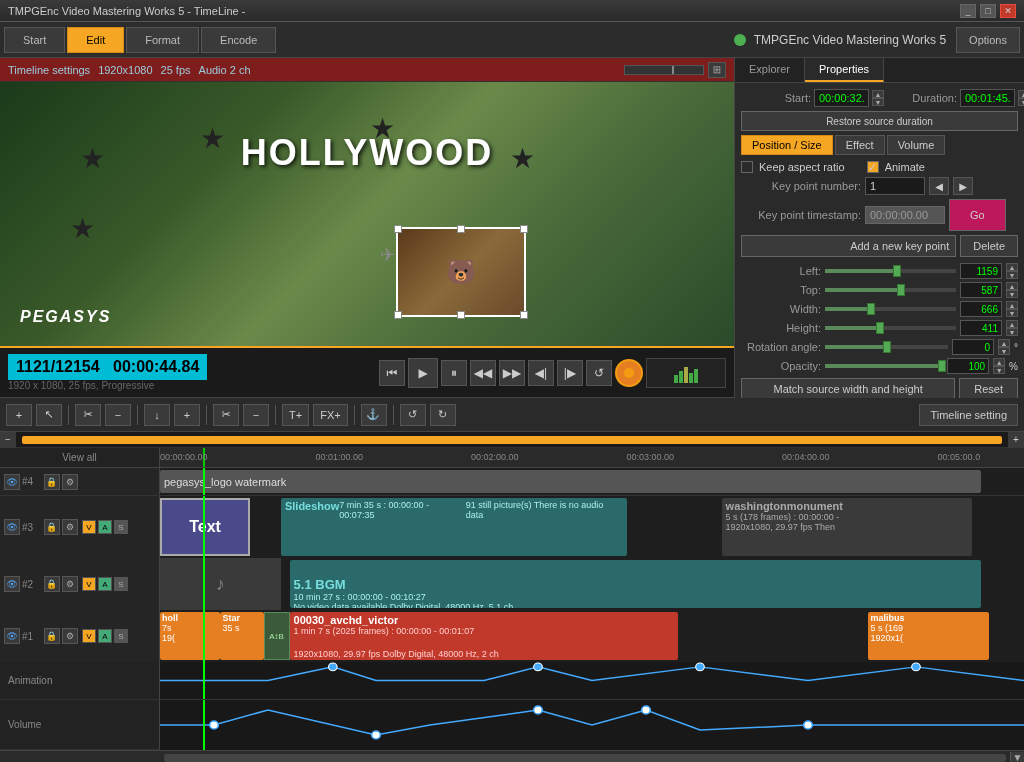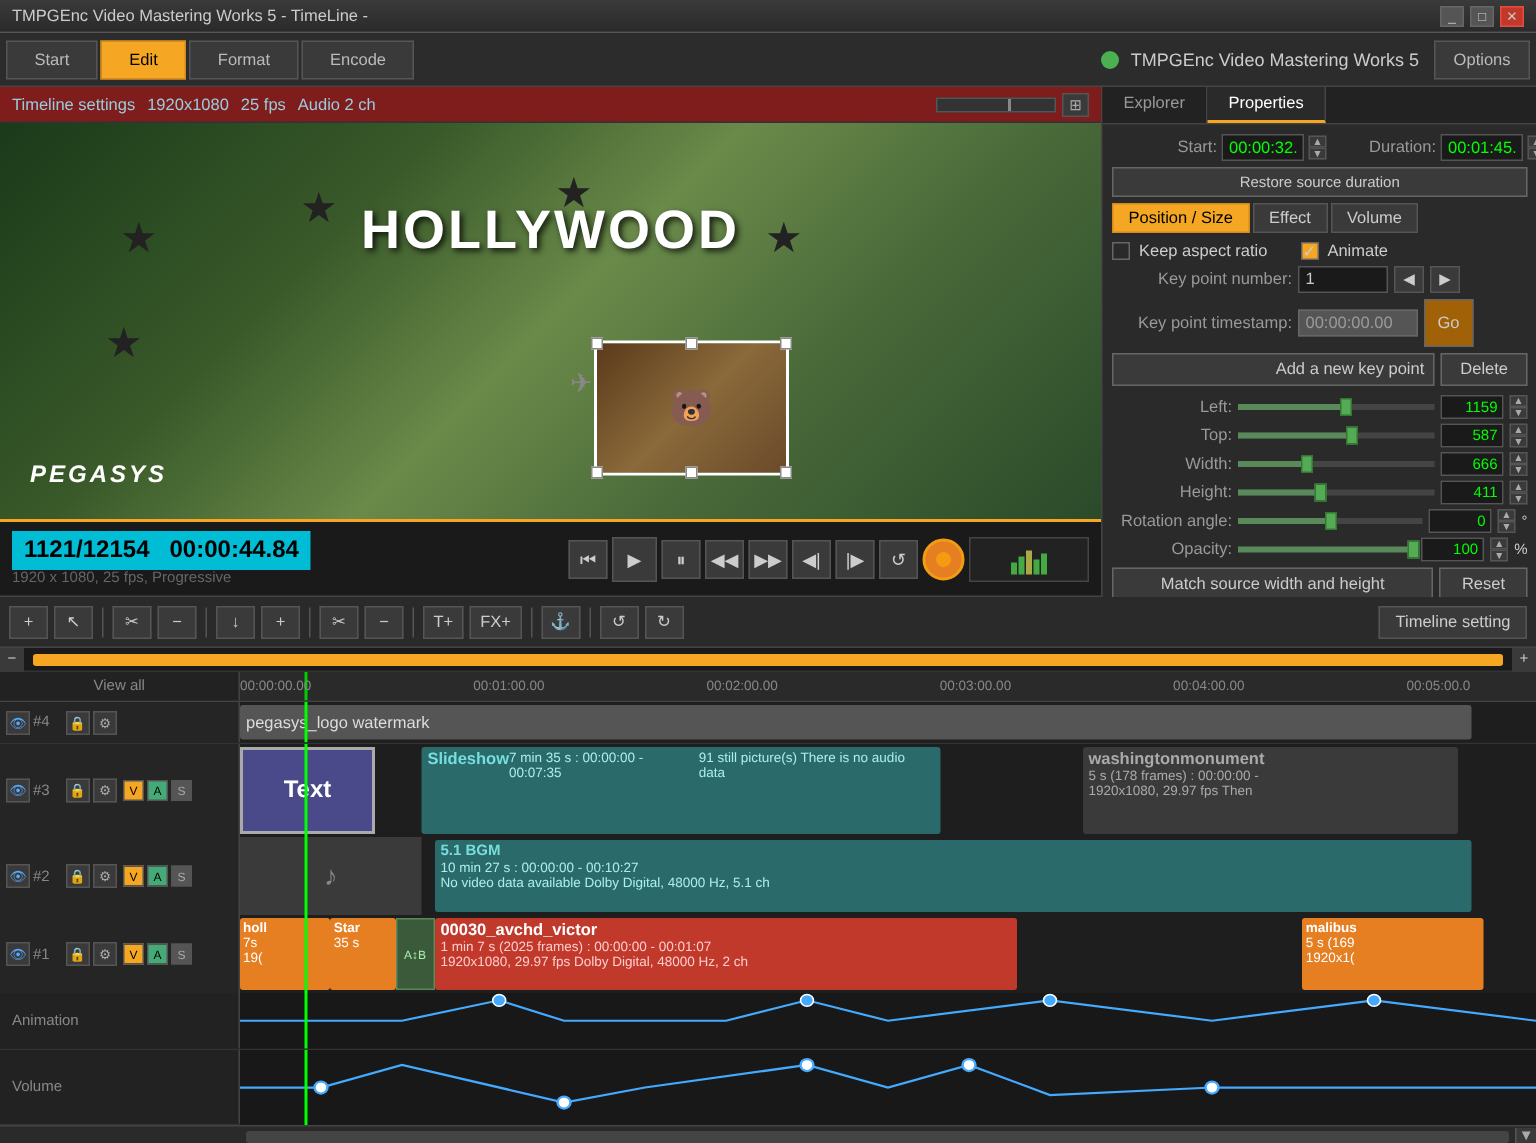--- a/index.html
+++ b/index.html
@@ -55,21 +55,21 @@
     .slider-track { flex: 1; height: 4px; background: #444; position: relative; }
     .slider-fill { height: 100%; background: #5a8a5a; }
     .slider-handle { width: 8px; height: 12px; background: #5a5; border: 1px solid #373; position: absolute; top: -4px; transform: translateX(-50%); }
     .slider-val { background: #1a1a1a; border: 1px solid #555; color: #0f0; font-size: 10px; width: 42px; padding: 1px 3px; text-align: right; height: 16px; }
     .spin-btn { display: flex; flex-direction: column; }
     .spin-up, .spin-dn { width: 12px; height: 8px; background: #3a3a3a; border: 1px solid #555; font-size: 7px; display: flex; align-items: center; justify-content: center; cursor: pointer; color: #aaa; }
     .keypoint-row { display: flex; align-items: center; gap: 4px; margin-bottom: 4px; }
     .kp-input { background: #1a1a1a; border: 1px solid #555; color: #ccc; font-size: 11px; padding: 1px 4px; width: 60px; height: 18px; }
     .kp-nav { width: 20px; height: 18px; background: #3a3a3a; border: 1px solid #555; color: #ccc; display: flex; align-items: center; justify-content: center; cursor: pointer; font-size: 10px; }
     .kp-ts-input { background: #555; border: 1px solid #666; color: #999; font-size: 11px; padding: 1px 4px; width: 80px; height: 18px; }
-    .go-btn { background: #a16207; border: 1px solid #666; color: #ccc; font-size: 11px; padding: 2px 8px; cursor: pointer; height: 32px; }
+    .go-btn { background: #be185d; border: 1px solid #666; color: #ccc; font-size: 11px; padding: 2px 20px; cursor: pointer; height: 32px; }
     .add-del-row { display: flex; gap: 4px; margin-bottom: 6px; }
     .add-kp-btn { flex: 1; background: #3a3a3a; border: 1px solid #666; color: #ccc; font-size: 11px; padding: 2px 6px; cursor: pointer; height: 22px; text-align: right; }
     .del-kp-btn { background: #3a3a3a; border: 1px solid #666; color: #ccc; font-size: 11px; padding: 2px 12px; cursor: pointer; height: 22px; }
     .match-reset-row { display: flex; gap: 4px; margin-top: 4px; }
     .match-btn { flex: 1; background: #3a3a3a; border: 1px solid #666; color: #ccc; font-size: 11px; padding: 2px 10px; cursor: pointer; height: 22px; }
     .reset-btn { background: #3a3a3a; border: 1px solid #666; color: #ccc; font-size: 11px; padding: 2px 14px; cursor: pointer; height: 22px; }
     .degree-sym { color: #ccc; font-size: 10px; }
     .pct-sym { color: #ccc; font-size: 10px; }
 
     
@@ -491,21 +491,21 @@
         <div class="vab-btn vab-v">V</div>
         <div class="vab-btn vab-a">A</div>
         <div class="vab-btn vab-s">S</div>
       </div>
     </div>
     <div class="tl-track-content" style="height:52px;">
 
       <div style="position:absolute; left:0; top:0; width:14%; height:100%; background:#3a3a3a; display:flex; align-items:center; justify-content:center; font-size:18px; color:#888;">♪</div>
 
       <div class="tl-clip tl-clip-teal" style="left:15%; width:80%; height:calc(100% - 4px); top:2px; flex-direction:column; align-items:flex-start;">
-        <div style="font-weight:bold; font-size:10px;">5.1 BGM</div>
+        <div style="font-weight:bold; font-size:13px;margin-top:15px;">5.1 BGM</div>
         <div style="font-size:9px; color:#aee;">10 min 27 s : 00:00:00 - 00:10:27</div>
         <div style="font-size:9px; color:#aee;">No video data available  Dolby Digital,  48000 Hz,  5.1 ch</div>
       </div>
       <div class="playhead" style="left:5%;"></div>
     </div>
   </div>
 
   <div class="tl-track" style="height:52px;">
     <div class="tl-track-label" style="height:52px;">
       <div class="track-icon-btn eye">👁</div>
@@ -529,21 +529,21 @@
       <div class="tl-clip tl-clip-orange" style="left:7%; width:5%; height:calc(100% - 4px); top:2px; flex-direction:column; align-items:flex-start; font-size:9px; padding:1px 2px;">
         <div style="font-weight:bold;">Star</div>
         <div>35 s</div>
       </div>
 
       <div style="position:absolute; left:12%; top:2px; width:3%; height:calc(100% - 4px); background:#3a5a3a; border:1px solid #5a8a5a; display:flex; align-items:center; justify-content:center; font-size:8px; color:#aea;">A↕B</div>
 
       <div class="tl-clip tl-clip-red" style="left:15%; width:45%; height:calc(100% - 4px); top:2px; flex-direction:column; align-items:flex-start;">
         <div style="font-weight:bold; font-size:11px;">00030_avchd_victor</div>
         <div style="font-size:9px; color:#fcc;">1 min 7 s (2025 frames) : 00:00:00 - 00:01:07</div>
-        <div style="font-size:9px; color:#fcc;">1920x1080,  29.97 fps  Dolby Digital,  48000 Hz,  2 ch</div>
+        <div style="font-size:9px; color:#fcc;margin-top:13px;">1920x1080,  29.97 fps  Dolby Digital,  48000 Hz,  2 ch</div>
       </div>
 
       <div class="tl-clip tl-clip-orange" style="left:82%; width:14%; height:calc(100% - 4px); top:2px; flex-direction:column; align-items:flex-start; font-size:9px; padding:1px 2px;">
         <div style="font-weight:bold;">malibus</div>
         <div>5 s (169</div>
         <div>1920x1(</div>
       </div>
       <div class="playhead" style="left:5%;"></div>
     </div>
   </div>

